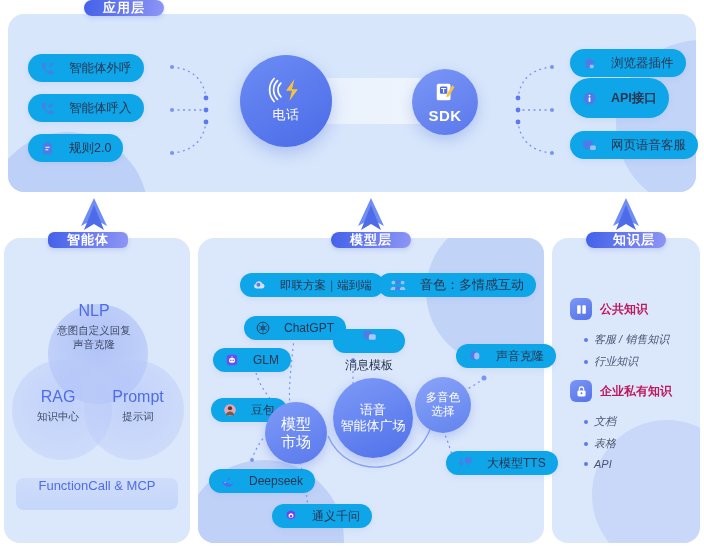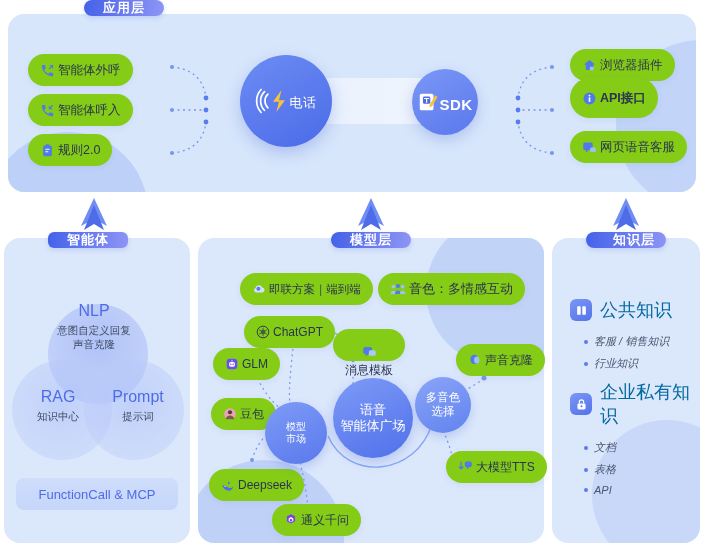--- a/index.html
+++ b/index.html
@@ -40,38 +40,38 @@
   .panel-agent { left: 4px; top: 238px; width: 186px; height: 305px; }
   .panel-model { left: 198px; top: 238px; width: 346px; height: 305px; }
   .panel-knowledge { left: 552px; top: 238px; width: 148px; height: 305px; }
 
   
   .blob { position: absolute; border-radius: 50%; background: #b9ccf7; opacity: .85; }
 
   
   .pill {
     position: absolute;
-    background: #84cc16;
+    background: #0ea5e9;
     border-radius: 20px;
     display: flex; align-items: center;
-    padding: 16px 12px;
-    gap: 3px;
+    padding: 0 12px;
+    gap: 14px;
     color: #2a3550;
     font-size: 12.5px;
     white-space: nowrap;
     box-shadow: 0 2px 6px rgba(90,120,200,.10);
     z-index: 5;
   }
   .pill .ico { display: inline-flex; align-items: center; justify-content: center; flex: 0 0 auto; }
 
   
   .circ {
     position: absolute;
     border-radius: 50%;
-    display: flex; 
+    display: flex; flex-direction: column;
     align-items: center; justify-content: center;
     color: #ffffff;
     text-align: center;
     z-index: 4;
   }
   .circ-phone {
     left: 240px; top: 55px; width: 92px; height: 92px;
     background: linear-gradient(150deg, #6c8cf4 0%, #4b6be8 100%);
     box-shadow: 0 6px 16px rgba(65,95,215,.28);
   }
@@ -96,33 +96,33 @@
     position: absolute; text-align: center; z-index: 6;
     line-height: 1.35;
   }
   .venn-title { font-size: 16px; color: #4f6ce8; font-weight: normal; }
   .venn-sub { font-size: 10.5px; color: #3e4a63; margin-top: 1px; }
 
   .fn-bar {
     position: absolute; left: 16px; top: 478px; width: 162px; height: 32px;
     background: linear-gradient(180deg, #cfddfb 0%, #c5d6fa 100%);
     border-radius: 8px;
-    display: flex; align-items: center; justify-content: center;
+    display: flex; justify-content: center;
     color: #4f6ce8; font-size: 13px;
     z-index: 7;
   }
 
   
   .mcirc {
     position: absolute; border-radius: 50%;
     display: flex; flex-direction: column; align-items: center; justify-content: center;
     color: #fff; text-align: center; line-height: 1.2; z-index: 6;
   }
   .mcirc-market {
-    left: 265px; top: 402px; width: 62px; height: 62px; font-size: 10px;
+    left: 265px; top: 402px; width: 62px; height: 62px; font-size: 15px;
     background: linear-gradient(155deg, #7e9bf7 0%, #5a79ec 100%);
     box-shadow: 0 4px 10px rgba(70,100,220,.25);
   }
   .mcirc-plaza {
     left: 333px; top: 378px; width: 80px; height: 80px; font-size: 13px;
     background: linear-gradient(155deg, #7e9bf7 0%, #4f70ea 100%);
     box-shadow: 0 4px 12px rgba(70,100,220,.28);
   }
   .mcirc-voice {
     left: 415px; top: 377px; width: 56px; height: 56px; font-size: 11.5px;
@@ -132,21 +132,21 @@
 
   
   .k-group { position: absolute; left: 570px; }
   .k-head { display: flex; align-items: center; gap: 8px; }
   .k-icon {
     width: 22px; height: 22px; border-radius: 6px;
     background: linear-gradient(150deg, #7b97f6 0%, #5472ea 100%);
     display: flex; align-items: center; justify-content: center;
     flex: 0 0 auto;
   }
-  .k-title { font-size: 18px; font-weight: normal; color: #0369a1; }
+  .k-title { font-size: 12px; font-weight: bold; color: #be185d; }
   .k-items { margin: 12px 0 0 14px; font-style: italic; }
   .k-item {
     display: flex; align-items: center; gap: 6px;
     font-size: 11px; color: #4a5570; margin-bottom: 7px;
   }
   .k-dot { width: 4px; height: 4px; border-radius: 50%; background: #5a7aee; flex: 0 0 auto; }
 
   svg { display: block; overflow: visible; }
   .dotted-svg { position: absolute; z-index: 3; }
 </style>

